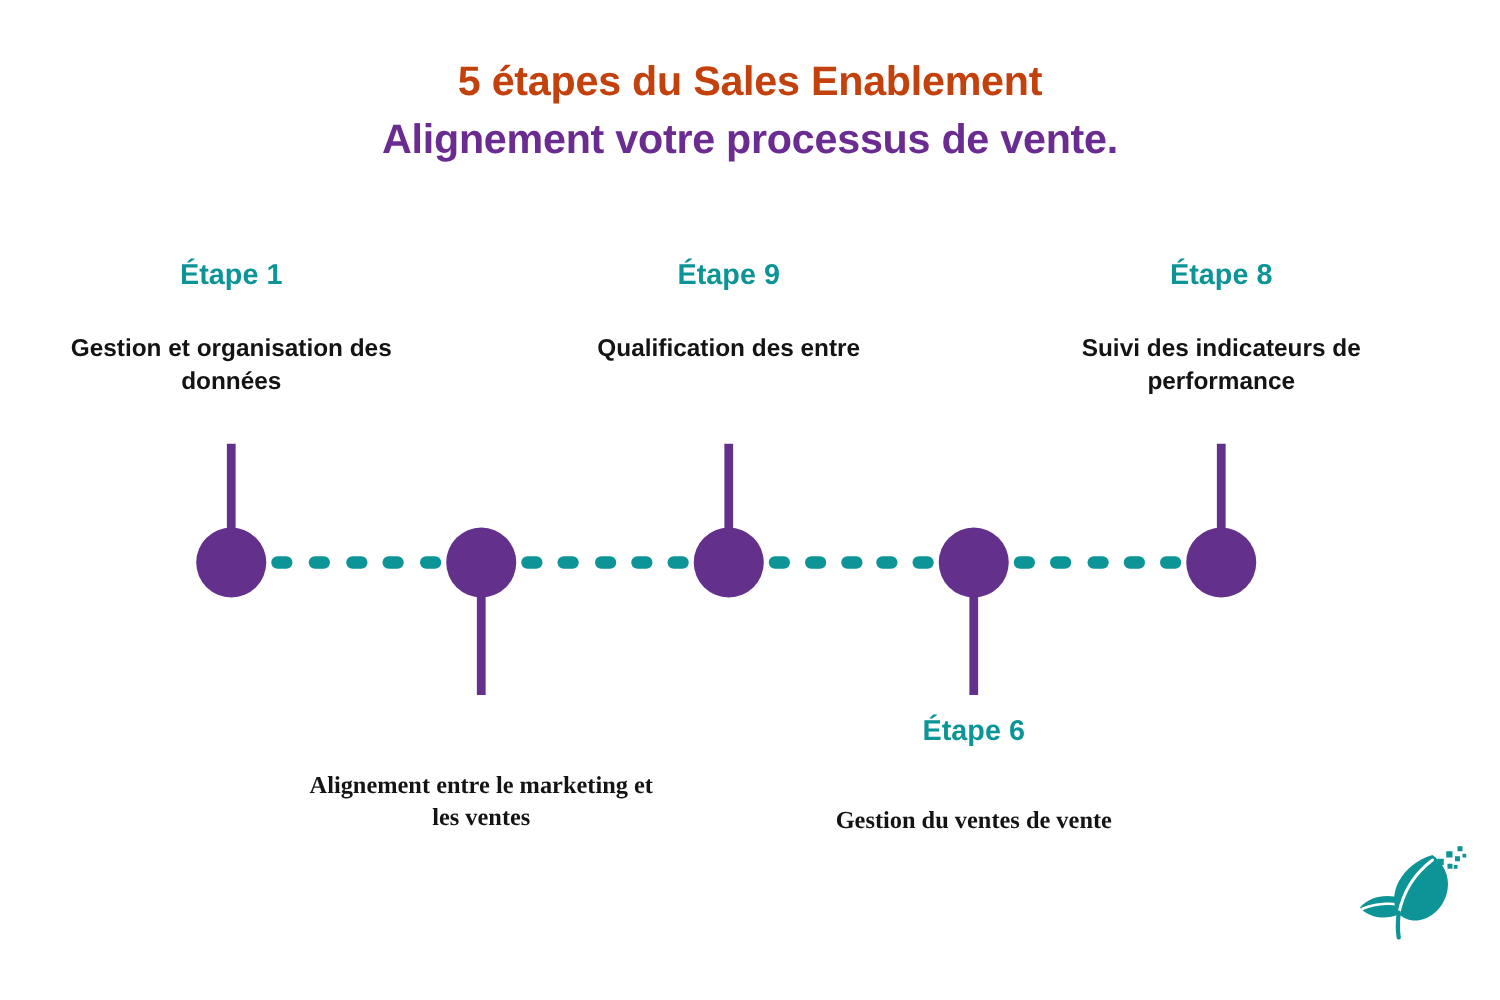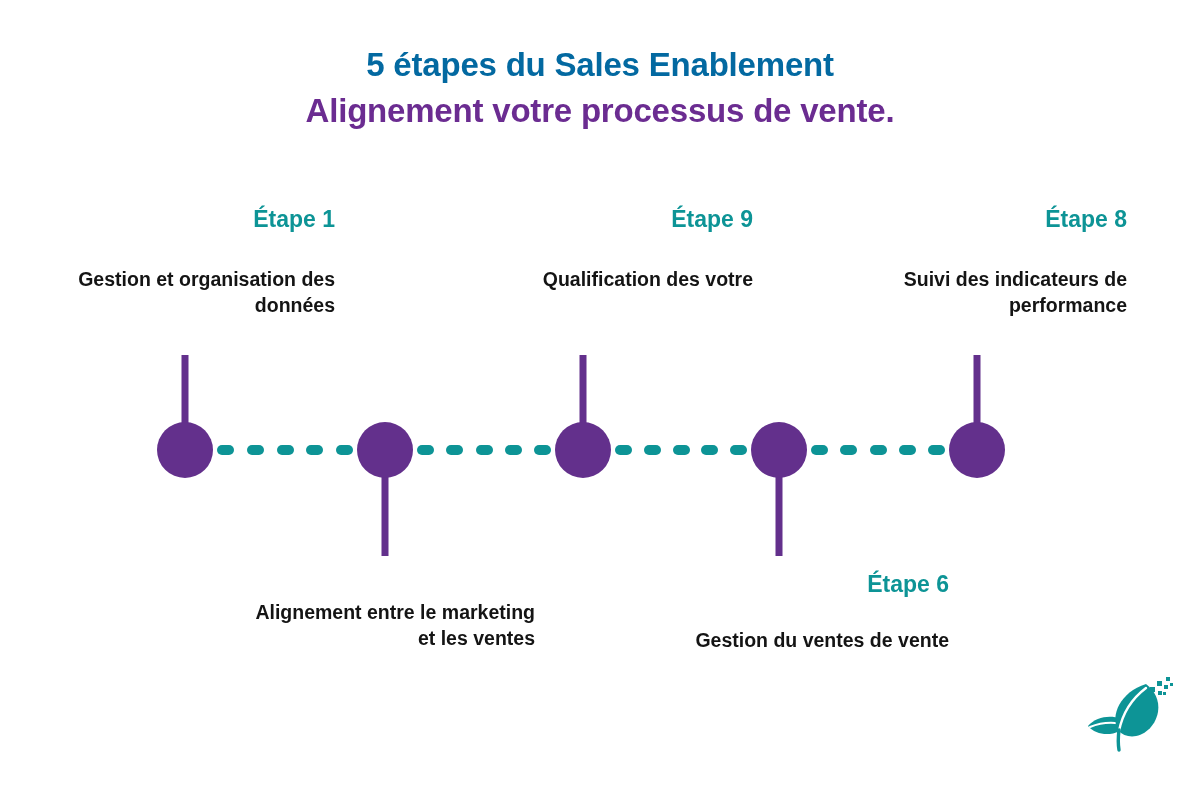--- a/index.html
+++ b/index.html
@@ -24,21 +24,21 @@
   .title-block {
     position: absolute;
     top: 44px;
     left: 0;
     width: 1200px;
     text-align: center;
   }
   .title-main {
     font-size: 33px;
     font-weight: 700;
-    color: #0369a1;
+    color: #c2410c;
     letter-spacing: -0.2px;
     line-height: 1.28;
     white-space: nowrap;
   }
   .title-sub {
     font-size: 33px;
     font-weight: 700;
     color: #6b2c91;
     letter-spacing: -0.2px;
     line-height: 1.28;
@@ -85,38 +85,38 @@
     position: absolute;
     width: 7px;
     background: #63308c;
     transform: translateX(-50%);
     z-index: 2;
   }
 
   
   .step-label {
     position: absolute;
-    text-align: right;
+    text-align: center;
     transform: translateX(-50%);
   }
   .step-heading {
     font-size: 23px;
     font-weight: 700;
     color: #0d9496;
     line-height: 1.22;
     white-space: nowrap;
   }
   .step-desc {
     font-size: 19.5px;
     font-weight: 700;
     color: #141414;
     line-height: 1.32;
     margin-top: 34px;
   }
-  .step-label.below .step-desc { margin-top: 30px; }
+  .step-label.below .step-desc { margin-top: 46px; font-family: Liberation Serif, serif; }
 
   
   .logo {
     position: absolute;
     right: 22px;
     bottom: 46px;
     width: 92px;
     height: 80px;
   }
 </style>
@@ -175,21 +175,21 @@
   <div id="step-labels">
       <div class="step-label above" style="left: 185px; width: 300px; top: 205px;">
         <div class="step-heading">Étape 1</div>
         <div class="step-desc">Gestion et organisation des données</div>
       </div>
       <div class="step-label below" style="left: 385px; width: 300px; top: 570px;">
         <div class="step-desc">Alignement entre le marketing et les ventes</div>
       </div>
       <div class="step-label above" style="left: 583px; width: 340px; top: 205px;">
         <div class="step-heading">Étape 9</div>
-        <div class="step-desc">Qualification des votre</div>
+        <div class="step-desc">Qualification des entre</div>
       </div>
       <div class="step-label below" style="left: 779px; width: 340px; top: 570px;">
         <div class="step-heading">Étape 6</div>
         <div class="step-desc">Gestion du ventes de vente</div>
       </div>
       <div class="step-label above" style="left: 977px; width: 300px; top: 205px;">
         <div class="step-heading">Étape 8</div>
         <div class="step-desc">Suivi des indicateurs de performance</div>
       </div>
     </div>

